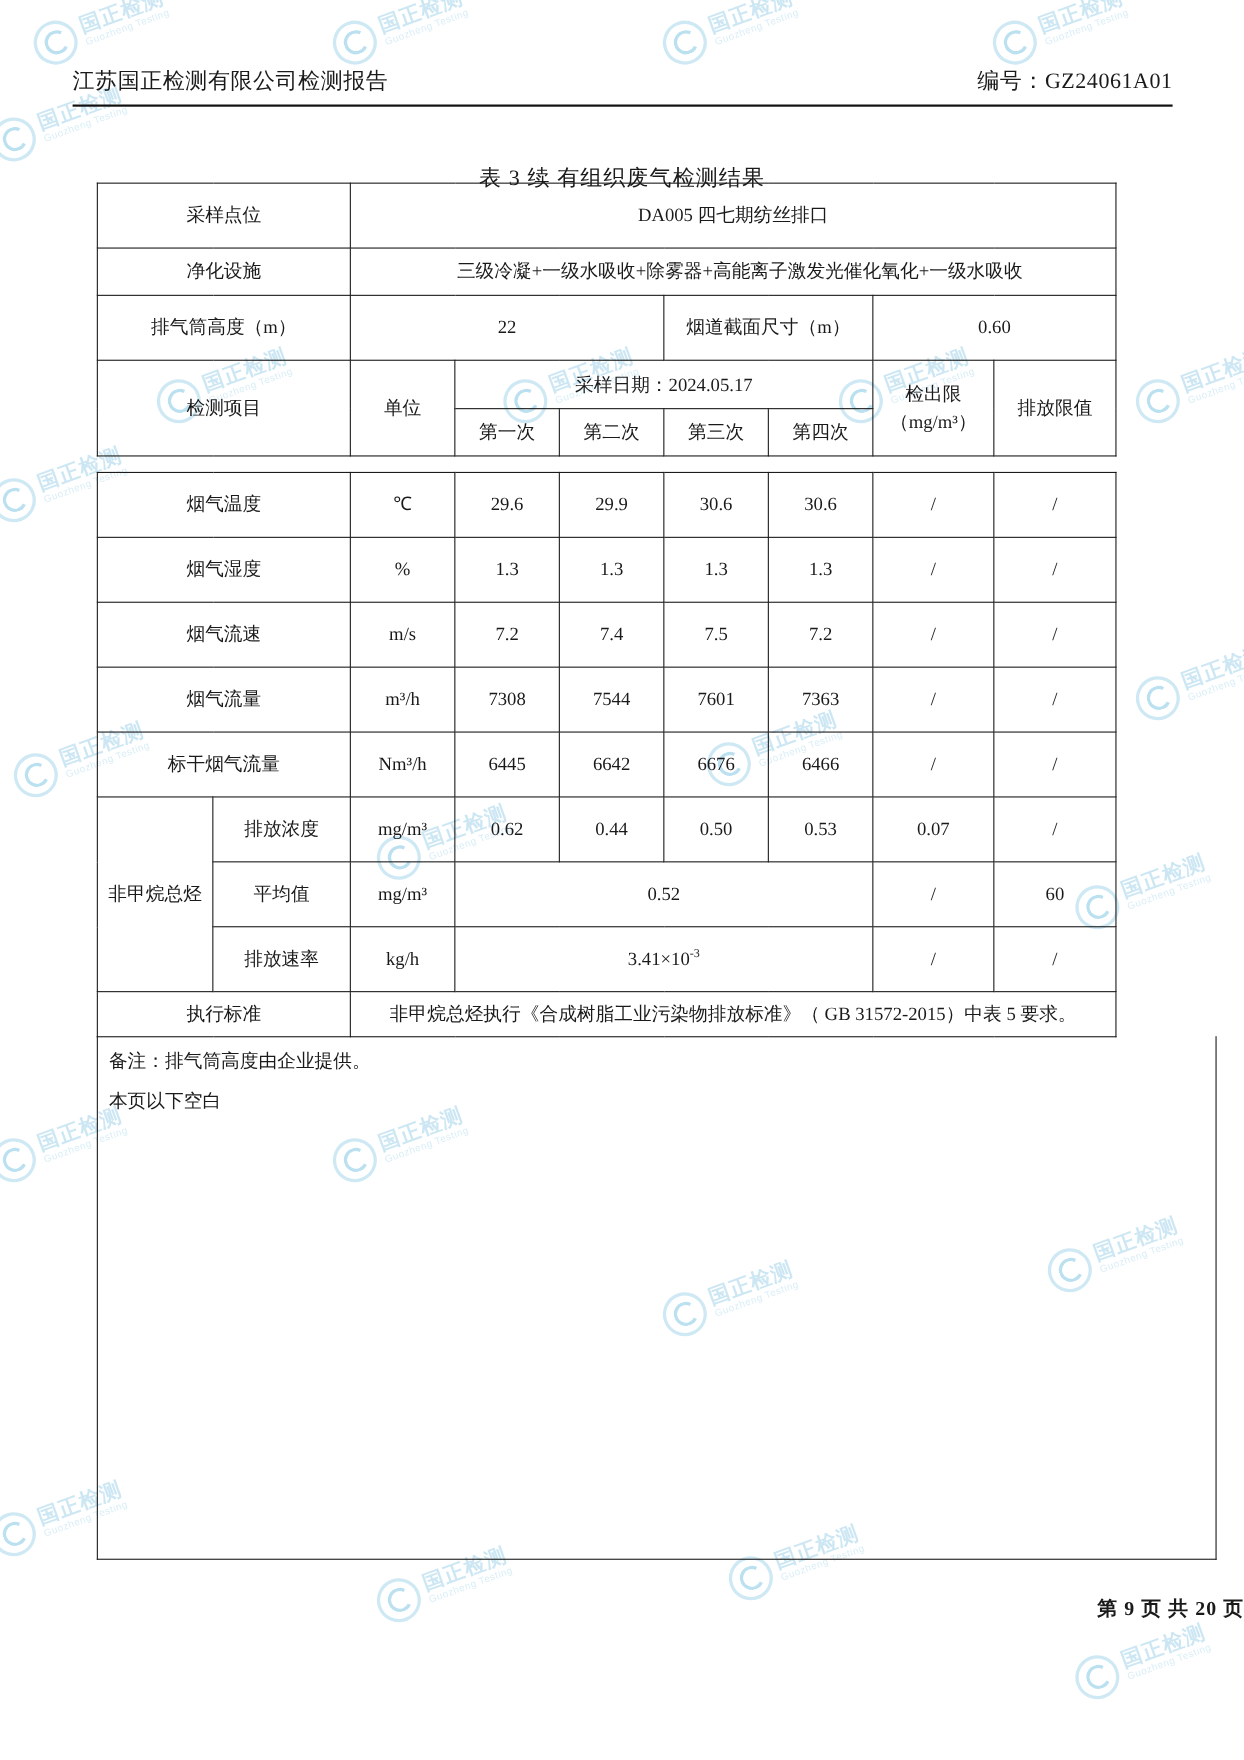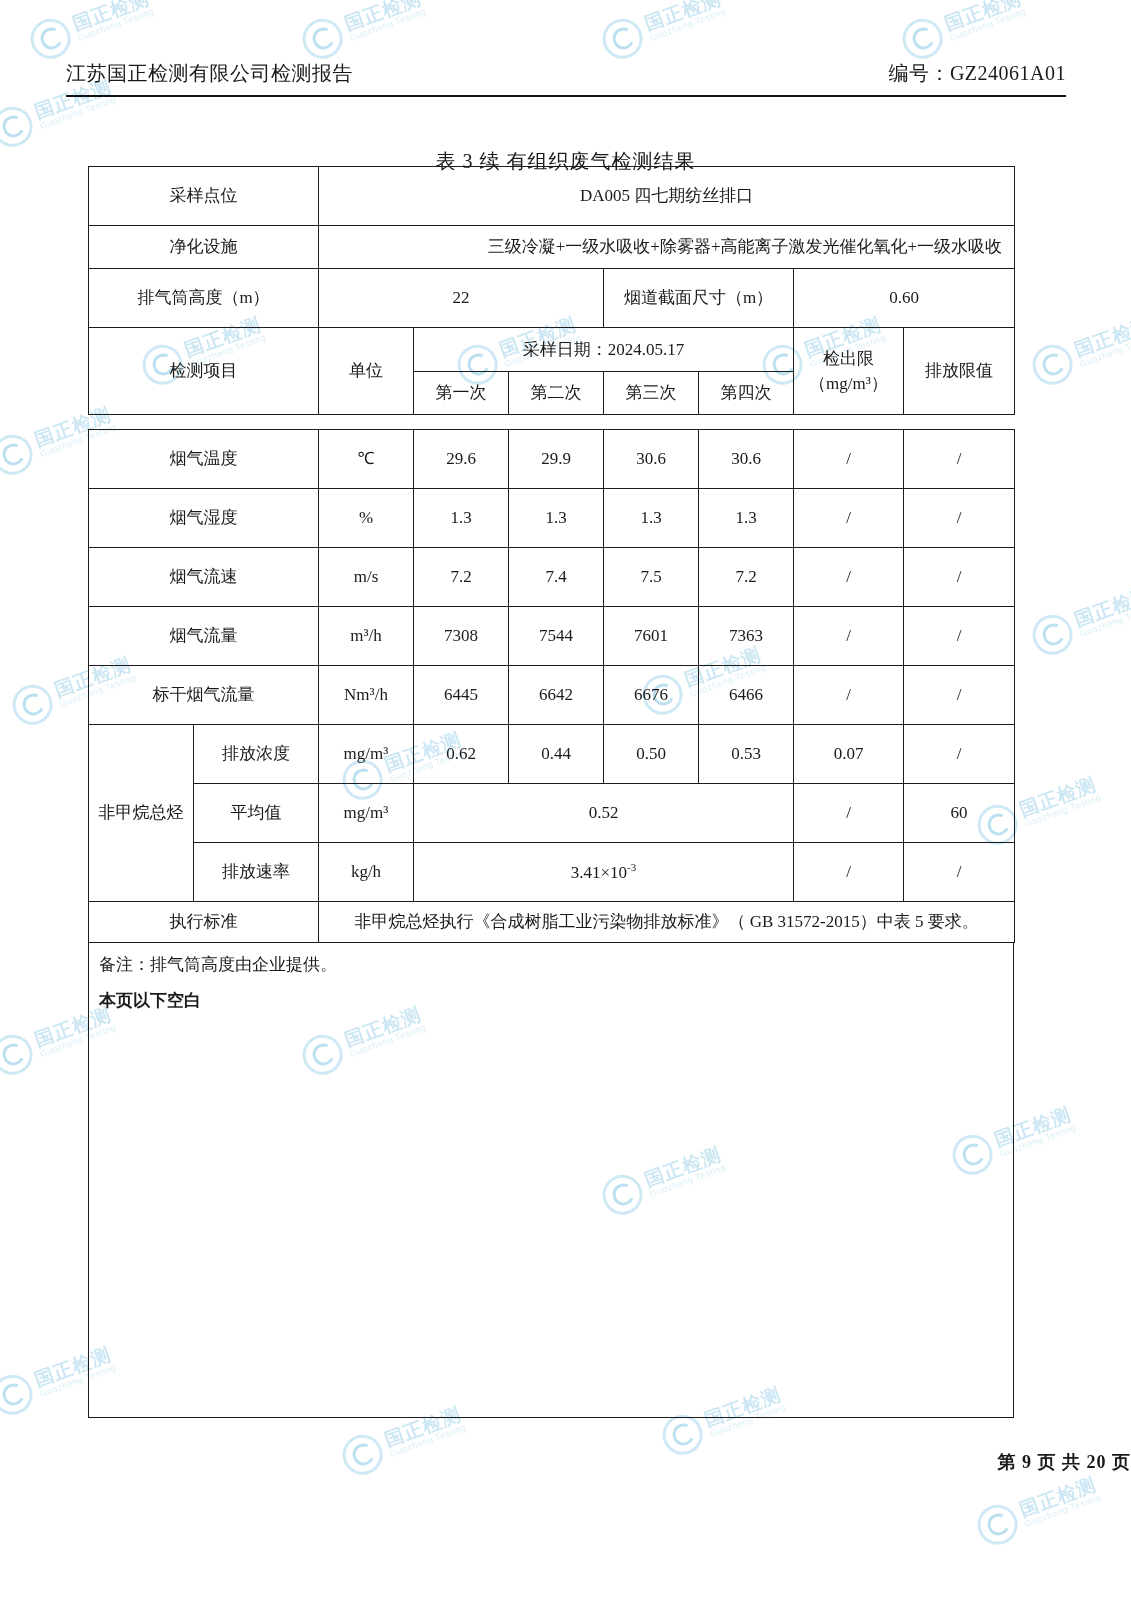--- a/index.html
+++ b/index.html
@@ -133,21 +133,21 @@
     padding-left: 10px;
     padding-right: 10px;
     line-height: 1.6;
   }
   td.wrap { white-space: normal; }
   .sup { font-size: 11px; vertical-align: super; }
 
   .outer-box {
     position: absolute;
     left: 88px;
-    width: 926px;
+    width: 1018px;
     border: 1px solid #1c1c1c;
     border-top: none;
     box-sizing: border-box;
   }
   .notes {
     font-size: 17px;
     line-height: 1.75;
     padding: 8px 10px 6px 10px;
   }
   .blank-fill { height: 430px; }
@@ -354,21 +354,21 @@
     </colgroup>
 
     <tbody>
         <tr>
       <td colspan="2" class="tall">采样点位</td>
       <td colspan="7" class="tall">DA005 四七期纺丝排口</td>
     </tr>
 
     <tr>
       <td colspan="2">净化设施</td>
-      <td colspan="7" class="wrap" style="line-height:1.65; padding-left:24px; padding-right:12px;text-align:right;">三级冷凝+一级水吸收+除雾器+高能离子激发光催化氧化+一级水吸收</td>
+      <td colspan="7" class="wrap" style="line-height:1.65; padding-left:24px; padding-right:12px;">三级冷凝+一级水吸收+除雾器+高能离子激发光催化氧化+一级水吸收</td>
     </tr>
 
     <tr>
       <td colspan="2" class="tall">排气筒高度（m）</td>
       <td colspan="3">22</td>
       <td colspan="2">烟道截面尺寸（m）</td>
       <td colspan="2">0.60</td>
     </tr>
 
     <tr>
@@ -479,18 +479,18 @@
 
     <tr>
       <td colspan="2">执行标准</td>
       <td colspan="7" class="left-pad wrap">非甲烷总烃执行《合成树脂工业污染物排放标准》（ GB 31572-2015）中表 5 要求。</td>
     </tr>
   </tbody>
     </table>
 
   <div class="outer-box" id="notes-box" style="top: 942px;">
     <div class="notes">备注：排气筒高度由企业提供。</div>
-    <div class="notes" style="padding-top:0;font-weight:bold;">本页以下空白</div>
+    <div class="notes" style="padding-top:0;">本页以下空白</div>
     <div class="blank-fill" style="height: 395px;"></div>
   </div>
 
   <div class="footer" id="page-footer" style="top: 1450px;">第 9 页  共 20 页</div>
 </div>
 
 </body></html>

